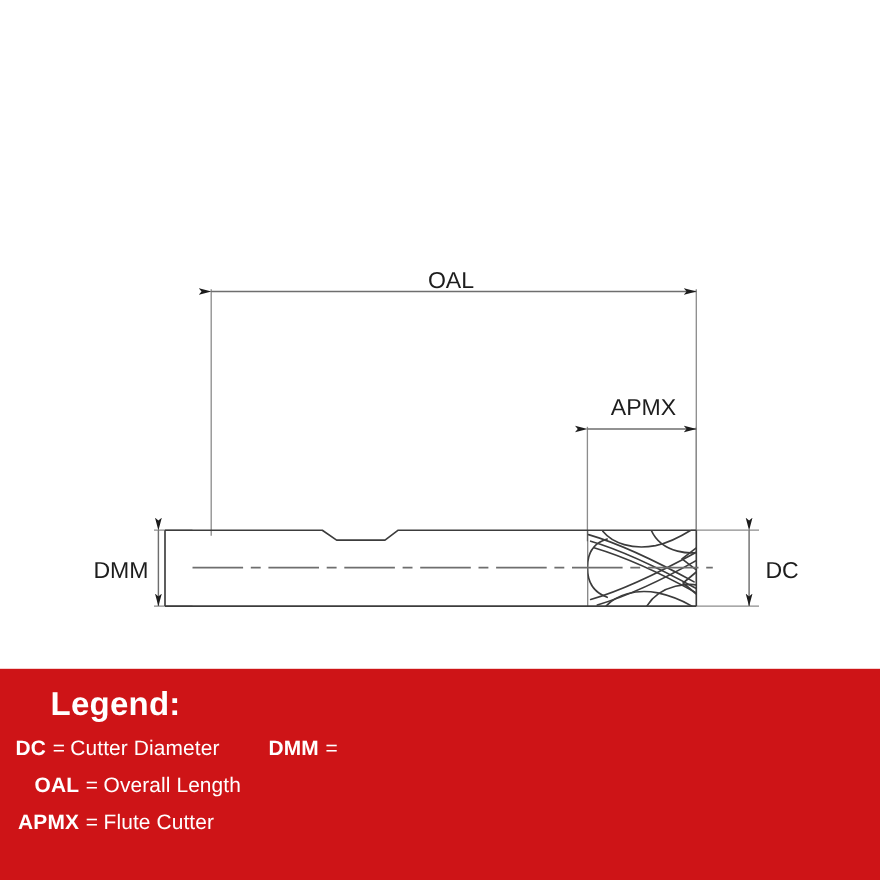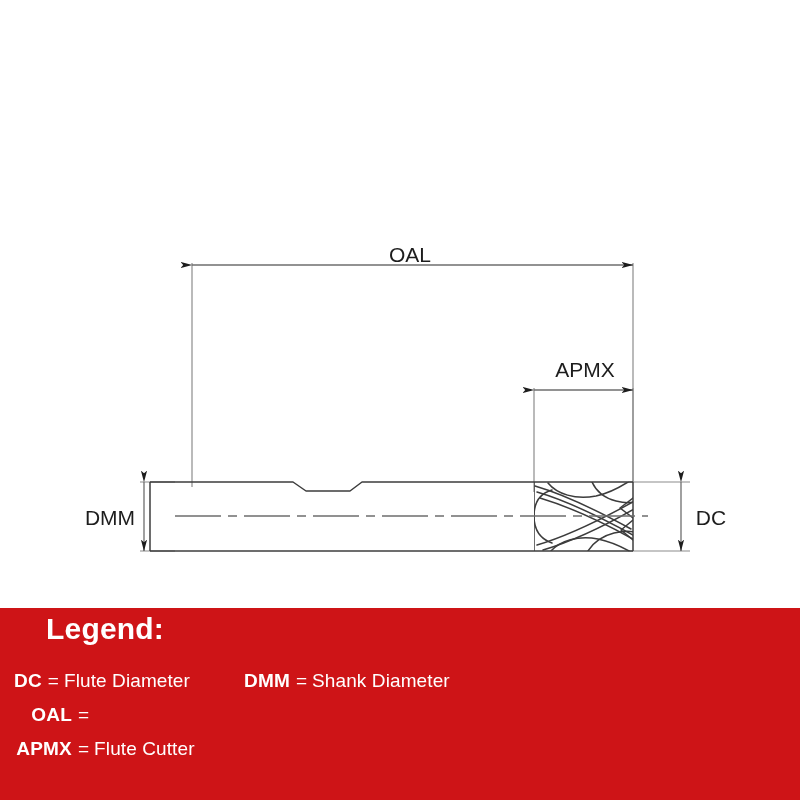--- a/index.html
+++ b/index.html
@@ -42,21 +42,21 @@
     top: 608px;
     width: 800px;
     height: 192px;
     background: #ce1417;
     box-sizing: border-box;
   }
 
   #legend-title {
     position: absolute;
     left: 46px;
-    top: 4px;
+    top: 16px;
     color: #ffffff;
     font-size: 30px;
     font-weight: bold;
     letter-spacing: 0.2px;
     white-space: nowrap;
   }
 
   .legend-rows {
     position: absolute;
     left: 0;
@@ -203,33 +203,33 @@
 <div id="legend-panel">
 
   <div id="legend-title">Legend:</div>
 
   <div class="legend-rows">
 
     <div class="legend-row">
       <div class="legend-cell first">
         <span class="legend-abbr">DC</span>
         <span class="legend-eq">=</span>
-        <span class="legend-desc">Flute Diameter</span>
+        <span class="legend-desc">Cutter Diameter</span>
       </div>
       <div class="legend-cell">
         <span class="legend-abbr">DMM</span>
         <span class="legend-eq">=</span>
-        <span class="legend-desc">Shank Diameter</span>
       </div>
     </div>
 
     <div class="legend-row">
       <div class="legend-cell">
         <span class="legend-abbr abbr-col">OAL</span>
         <span class="legend-eq">=</span>
+        <span class="legend-desc">Overall Length</span>
       </div>
     </div>
 
     <div class="legend-row">
       <div class="legend-cell">
         <span class="legend-abbr abbr-col">APMX</span>
         <span class="legend-eq">=</span>
         <span class="legend-desc">Flute Cutter</span>
       </div>
     </div>

